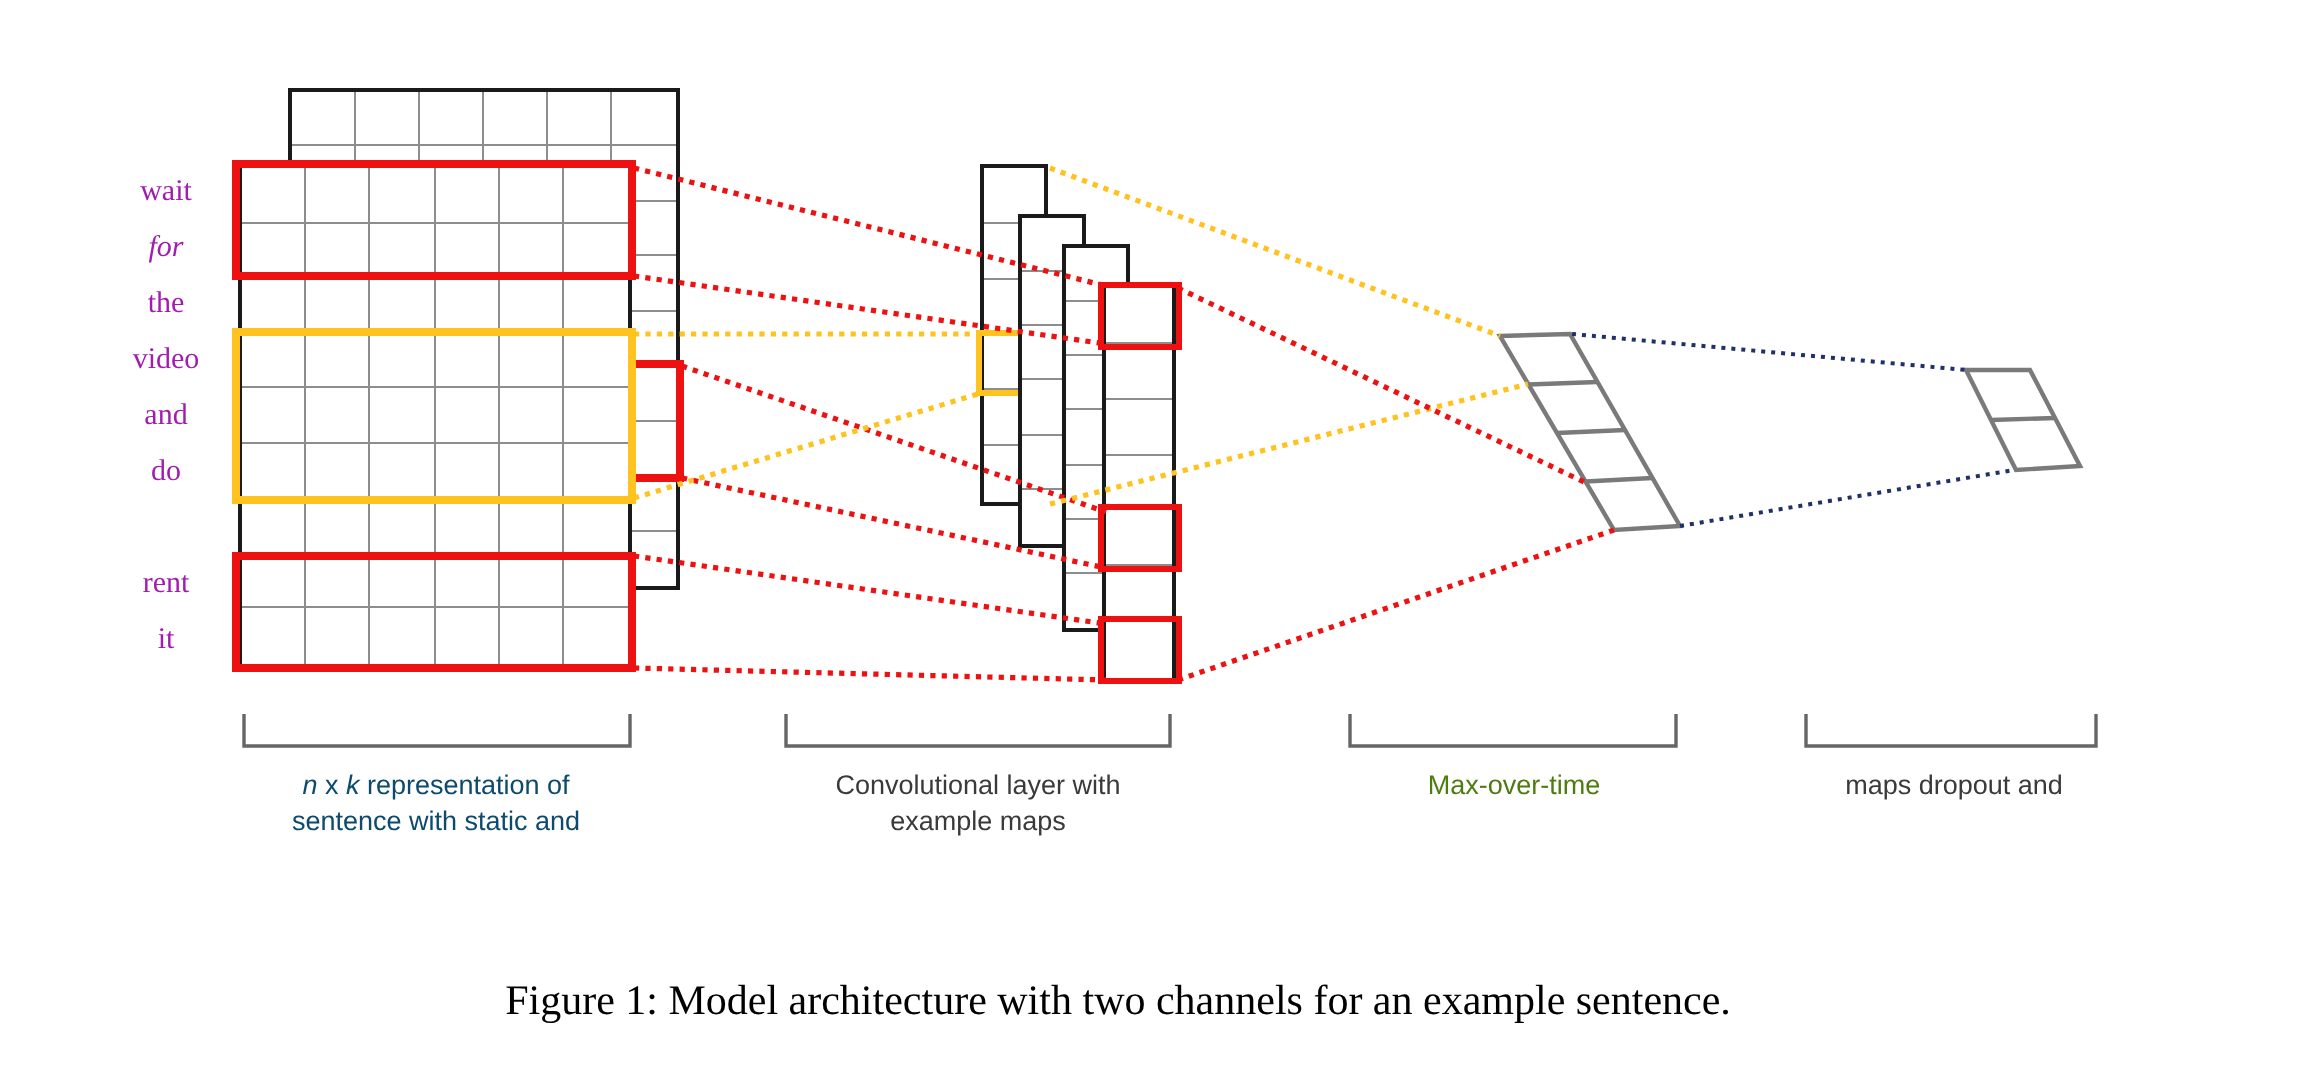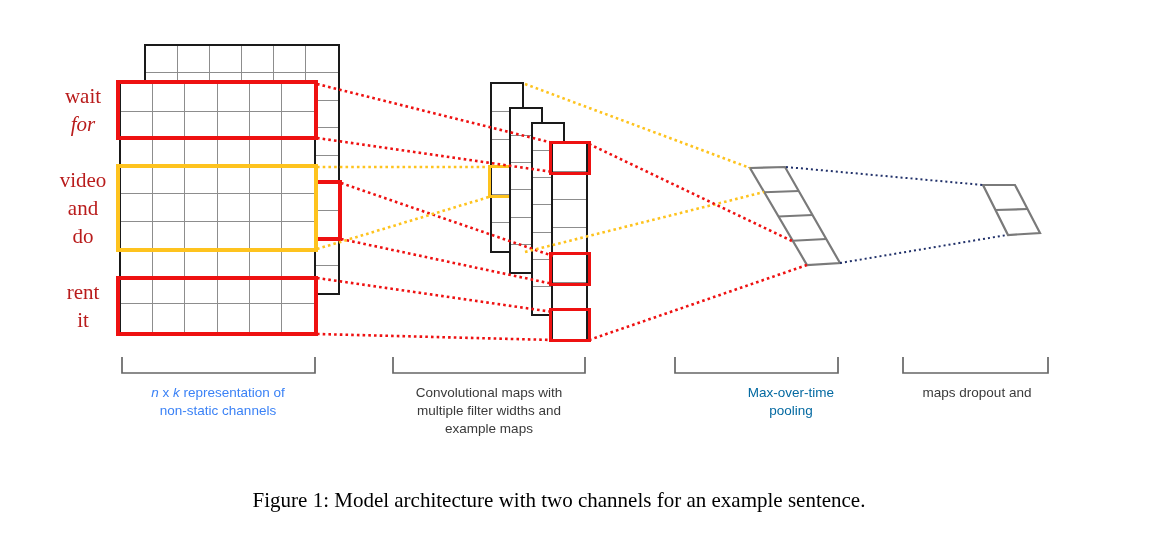--- a/index.html
+++ b/index.html
@@ -7,21 +7,21 @@
          font-family:"Liberation Sans",sans-serif;}
   .grid{position:absolute;display:grid;background:#fff;border:2px solid #1a1a1a;box-sizing:border-box;}
   .cell{border-right:1.6px solid #8d8d8d;border-bottom:1.6px solid #8d8d8d;}
   .cell.lastc{border-right:none;}
   .cell.lastr{border-bottom:none;}
   .win{position:absolute;box-sizing:border-box;background:transparent;}
   .colgrid{position:absolute;display:grid;background:#fff;border:2px solid #1a1a1a;box-sizing:border-box;
            grid-template-columns:1fr;}
   .hl{position:absolute;box-sizing:border-box;background:transparent;}
   .word{position:absolute;display:flex;align-items:center;justify-content:center;
-        font-family:"Liberation Serif",serif;font-size:21px;color:#b91c1c;}
+        font-family:"Liberation Serif",serif;font-size:15px;color:#a21caf;}
   .seclabel{position:absolute;text-align:center;font-size:13.5px;line-height:18px;color:#3a3a3a;}
   .caption{position:absolute;top:488px;left:0;width:1118px;text-align:center;
            font-family:"Liberation Serif",serif;font-size:21px;color:#000;}
   svg.overlay{position:absolute;left:0;top:0;z-index:20;pointer-events:none;}
 </style>
 </head>
 <body>
 
 <div class="stage" id="fig">
   <svg class="overlay" id="overlay" width="1150" height="546" viewBox="0 0 1150 546">
@@ -162,20 +162,21 @@
       <div class="cell lastr" style="border-color: rgb(141, 141, 141);"></div>
       <div class="cell lastr" style="border-color: rgb(141, 141, 141);"></div>
       <div class="cell lastr" style="border-color: rgb(141, 141, 141);"></div>
       <div class="cell lastc lastr" style="border-color: rgb(141, 141, 141);"></div>
     </div>
     <div class="win" style="left: 116px; top: 80px; width: 202px; height: 60px; border: 4px solid rgb(238, 17, 17); z-index: 4;"></div>
     <div class="win" style="left: 116px; top: 164px; width: 202px; height: 88px; border: 4px solid rgb(254, 195, 30); z-index: 4;"></div>
     <div class="win" style="left: 116px; top: 276px; width: 202px; height: 60px; border: 4px solid rgb(238, 17, 17); z-index: 4;"></div>
     <div class="word" style="left: 28px; top: 82px; width: 110px; height: 28px;">wait</div>
     <div class="word" style="left: 28px; top: 110px; width: 110px; height: 28px; font-style: italic;">for</div>
+    <div class="word" style="left: 28px; top: 138px; width: 110px; height: 28px;">the</div>
     <div class="word" style="left: 28px; top: 166px; width: 110px; height: 28px;">video</div>
     <div class="word" style="left: 28px; top: 222px; width: 110px; height: 28px;">do</div>
     <div class="word" style="left: 28px; top: 194px; width: 110px; height: 28px;">and</div>
     <div class="word" style="left: 28px; top: 278px; width: 110px; height: 28px;">rent</div>
     <div class="word" style="left: 28px; top: 306px; width: 110px; height: 28px;">it</div>
     <div class="colgrid" style="left: 490px; top: 82px; width: 34px; height: 171px; z-index: 5; grid-template-rows: repeat(6, 1fr); border-color: rgb(26, 26, 26);">
       <div class="cell lastc" style="border-color: rgb(141, 141, 141);"></div>
       <div class="cell lastc" style="border-color: rgb(141, 141, 141);"></div>
       <div class="cell lastc" style="border-color: rgb(141, 141, 141);"></div>
       <div class="cell lastc" style="border-color: rgb(141, 141, 141);"></div>
@@ -205,29 +206,27 @@
       <div class="cell lastc" style="border-color: rgb(141, 141, 141);"></div>
       <div class="cell lastc" style="border-color: rgb(141, 141, 141);"></div>
       <div class="cell lastc" style="border-color: rgb(141, 141, 141);"></div>
       <div class="cell lastc" style="border-color: rgb(141, 141, 141);"></div>
       <div class="cell lastc" style="border-color: rgb(141, 141, 141);"></div>
       <div class="cell lastc lastr" style="border-color: rgb(141, 141, 141);"></div>
     </div>
     <div class="hl" style="left: 548.5px; top: 141px; width: 42px; height: 33.8571px; border: 3.5px solid rgb(238, 17, 17); z-index: 12;"></div>
     <div class="hl" style="left: 548.5px; top: 252.429px; width: 42px; height: 33.8571px; border: 3.5px solid rgb(238, 17, 17); z-index: 12;"></div>
     <div class="hl" style="left: 548.5px; top: 308.143px; width: 42px; height: 33.8571px; border: 3.5px solid rgb(238, 17, 17); z-index: 12;"></div>
-    <div class="seclabel" style="left: 68px; top: 384px; width: 300px; color: #3b82f6;">
+    <div class="seclabel" style="left: 68px; top: 384px; width: 300px; color: #0c4a6e;">
       <div><i>n</i><span> x </span><i>k</i><span> representation of</span></div>
-      <div><span>non-static channels</span></div>
+      <div><span>sentence with static and</span></div>
     </div>
     <div class="seclabel" style="left: 339px; top: 384px; width: 300px; color: rgb(58, 58, 58);">
-      <div><span>Convolutional maps with</span></div>
-      <div><span>multiple filter widths and</span></div>
+      <div><span>Convolutional layer with</span></div>
       <div><span>example maps</span></div>
     </div>
-    <div class="seclabel" style="left: 641px; top: 384px; width: 300px; color: #0369a1;">
+    <div class="seclabel" style="left: 607px; top: 384px; width: 300px; color: #4d7c0f;">
       <div><span>Max-over-time</span></div>
-      <div><span>pooling</span></div>
     </div>
     <div class="seclabel" style="left: 827px; top: 384px; width: 300px; color: rgb(58, 58, 58);">
       <div><span>maps dropout and</span></div>
     </div>
   </div>
 
 </body></html>

